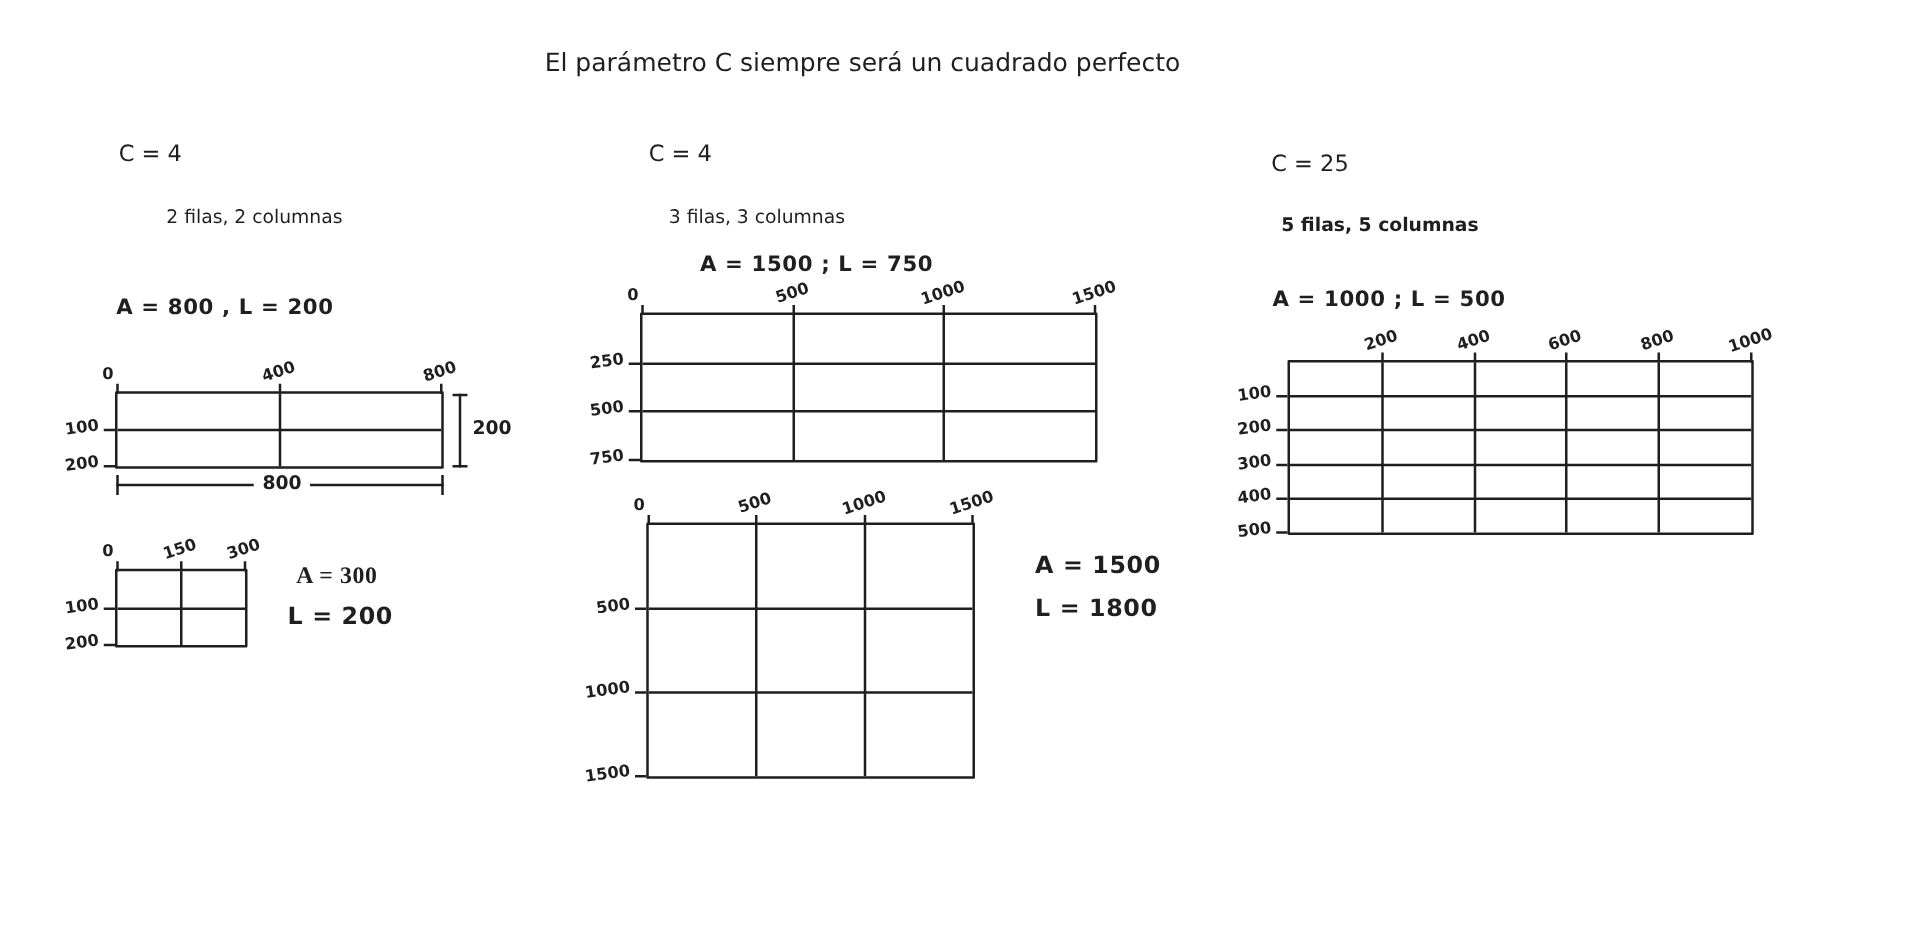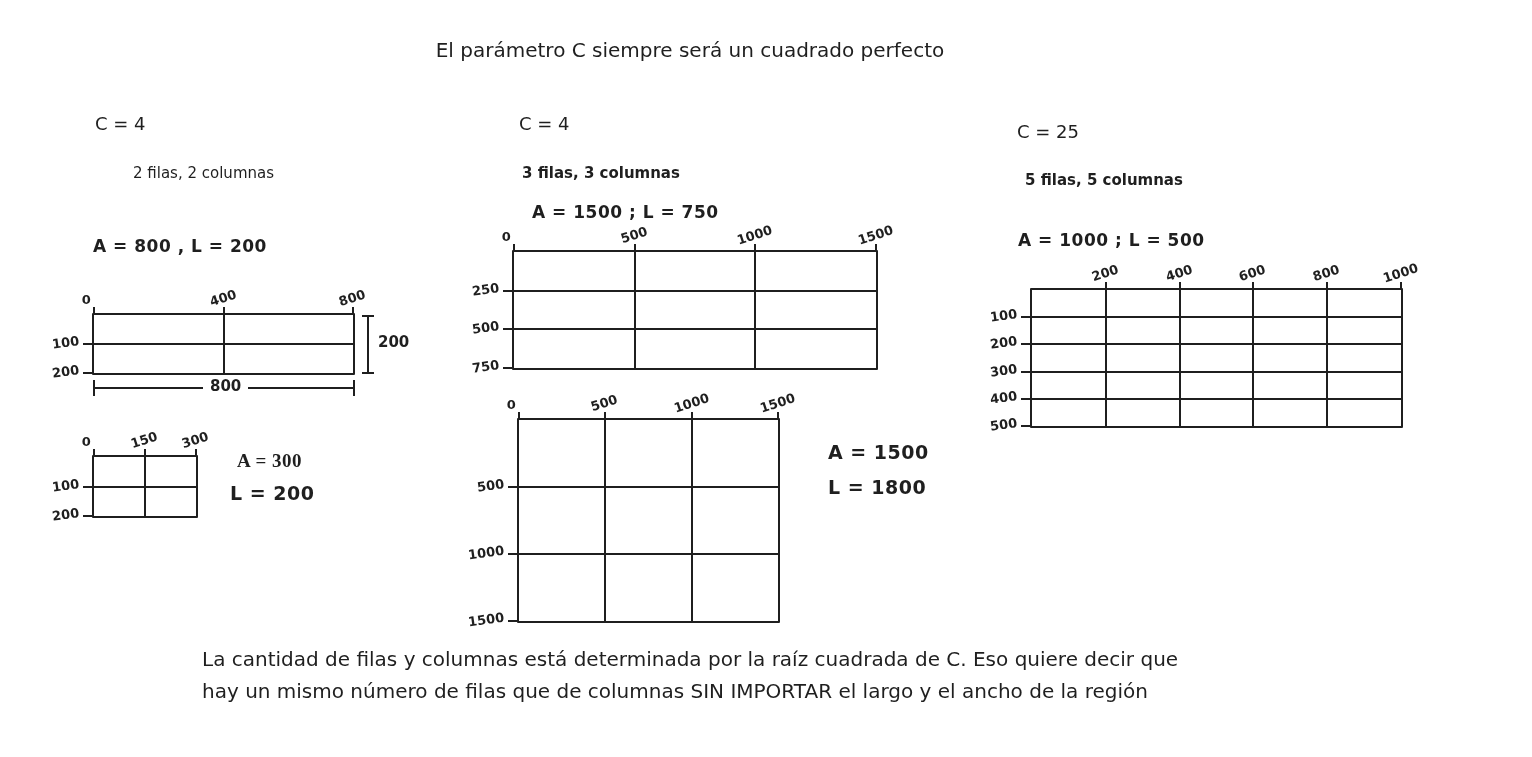--- a/index.html
+++ b/index.html
@@ -106,22 +106,22 @@
       </div>
       <div class="ytick" style="top: 100%;">
         <div class="ymark"></div>
         <div class="ylabel">200</div>
       </div>
     </div>
   <div class="hw side-label" style="left:237px; top:450px;font-family:Liberation Serif, serif;">A = 300</div>
   <div class="hw side-label" style="left:230px; top:482px;">L = 200</div>
 
   <div class="hw clabel" style="left:519px; top:113px;">C = 4</div>
-  <div class="hw dims" style="left:522px; top:164px;font-weight:bold;">3 filas, 3 columnas</div>
-  <div class="hw params" style="left:532px; top:202px;">A = 1500 ;   L = 750</div>
+  <div class="hw dims" style="left:535px; top:164px;">3 filas, 3 columnas</div>
+  <div class="hw params" style="left:560px; top:202px;">A = 1500 ;   L = 750</div>
 
   <div class="grid" style="left:512px; top:250px; width:366px; height:120px;">
       <div class="gl v" style="left: 33.3333%;"></div>
       <div class="gl v" style="left: 66.6667%;"></div>
       <div class="gl h" style="top: 33.3333%;"></div>
       <div class="gl h" style="top: 66.6667%;"></div>
       <div class="xtick" style="left: 0%;">
         <div class="tmark"></div>
         <div class="tlabel zero">0</div>
       </div>
@@ -236,16 +236,14 @@
       <div class="ytick" style="top: 80%;">
         <div class="ymark"></div>
         <div class="ylabel">400</div>
       </div>
       <div class="ytick" style="top: 100%;">
         <div class="ymark"></div>
         <div class="ylabel">500</div>
       </div>
     </div>
 
-  <div class="hw footer" style="left:202px; top:647px;">La cantidad de filas y columnas está determinada por la raíz cuadrada de C. Eso quiere decir que</div>
-  <div class="hw footer" style="left:202px; top:679px;">hay un mismo número de filas que de columnas SIN IMPORTAR el largo y el ancho de la región</div>
 
 </div>
 
 </body></html>

